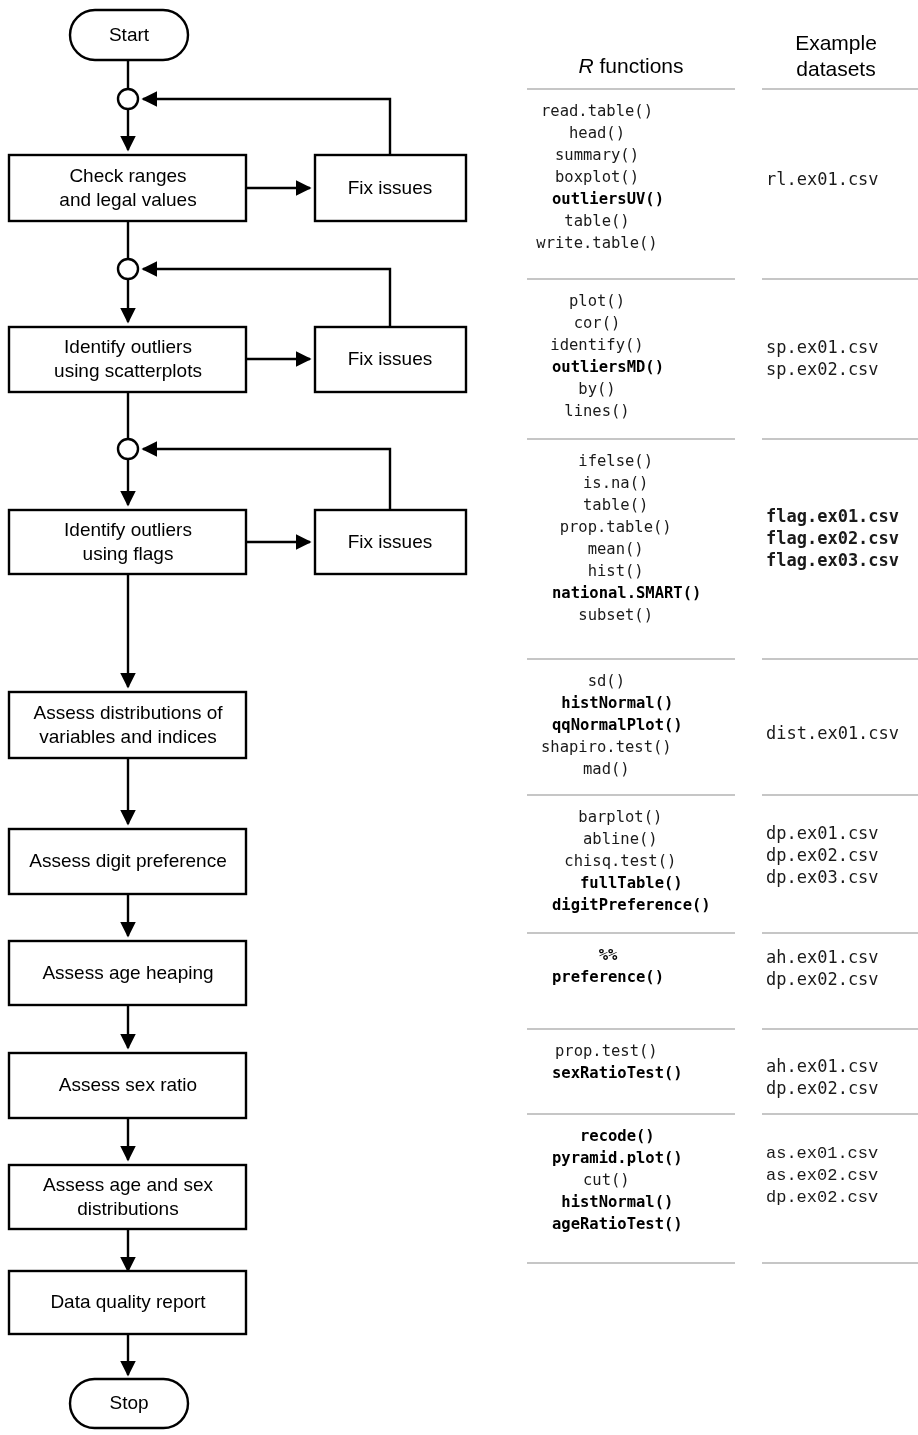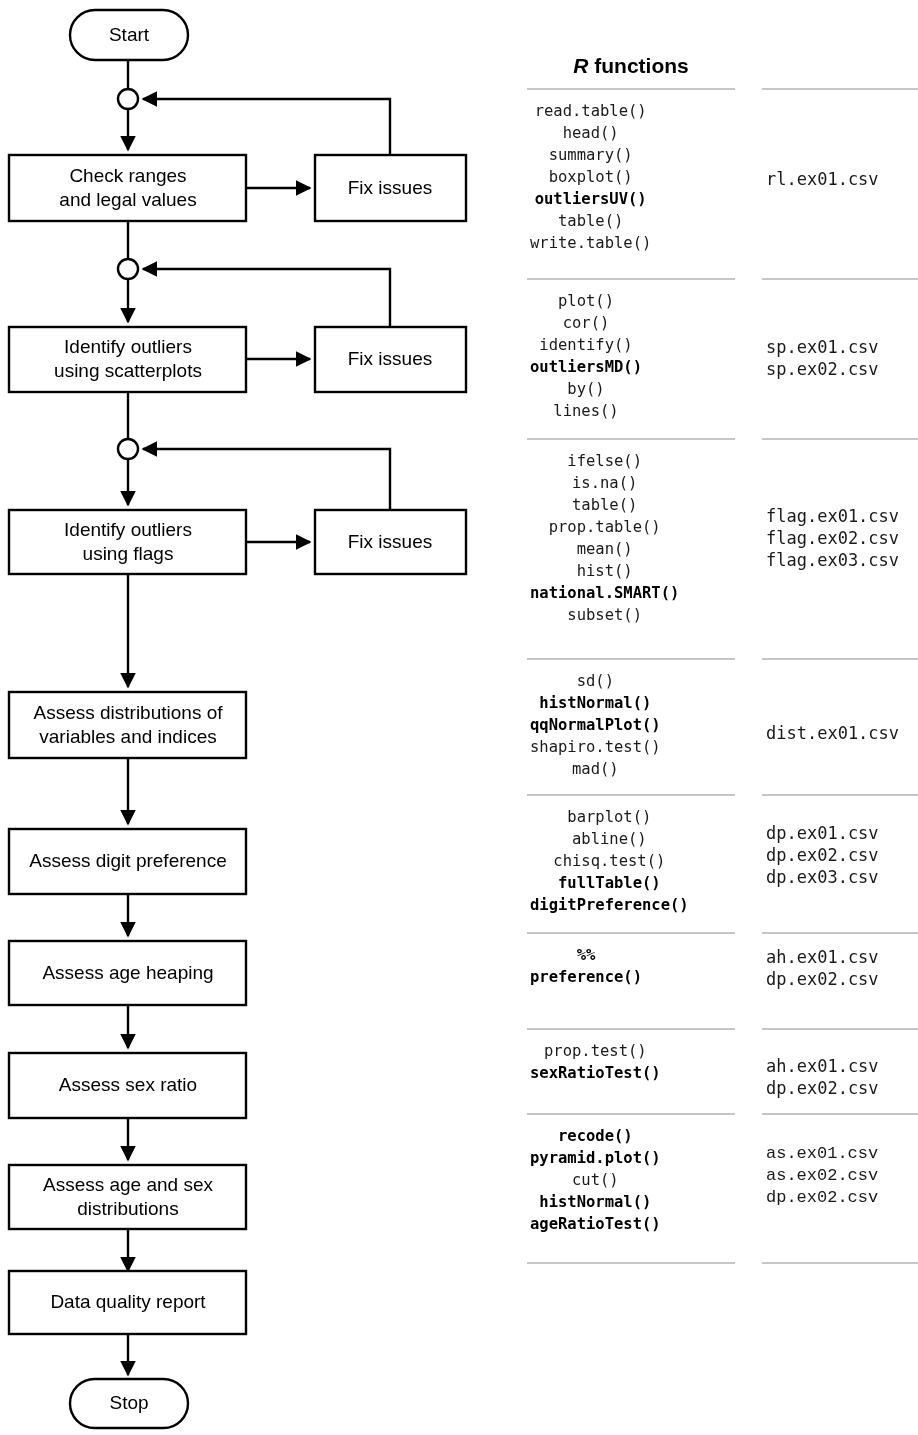--- a/index.html
+++ b/index.html
@@ -67,21 +67,20 @@
     height: 62px;
   }
   .th-left {
     position: absolute;
     left: 27px;
     width: 208px;
     text-align: center;
     font-size: 21px;
     color: #000;
     top: 28px;
-    font-weight: bold;
   }
   .th-left .r-italic {
     font-style: italic;
   }
   .th-right {
     position: absolute;
     left: 262px;
     width: 148px;
     text-align: center;
     font-size: 21px;
@@ -128,20 +127,21 @@
     font-family: "DejaVu Sans Mono", monospace;
     font-size: 17px;
     line-height: 22px;
     color: #1a1a1a;
     white-space: pre;
     text-align: center;
   }
   .fn-line.bold {
     font-weight: bold;
     color: #000;
+    margin-left: 22px;
   }
 </style>
 </head>
 <body>
 
 <svg id="flowchart" viewBox="0 0 480 1435" width="480" height="1435">
   <defs>
     <marker id="arrowhead" viewBox="0 0 10 10" refX="9" refY="5" markerWidth="6.5" markerHeight="6.5" orient="auto-start-reverse">
       <path d="M 0 0 L 10 5 L 0 10 z" fill="#000000"></path>
     </marker>
@@ -267,40 +267,44 @@
   <g>
     <rect class="term-shape" x="70" y="1379" width="118" height="49" rx="24.5" ry="24.5"></rect>
     <text class="node-label" x="129" y="1404">Stop</text>
   </g>
 </svg>
 
 <div id="fn-table">
 
   <div class="table-header">
     <div class="th-left"><span class="r-italic">R</span><span> functions</span></div>
+    <div class="th-right">
+      <div>Example</div>
+      <div>datasets</div>
+    </div>
   </div>
 
   <div id="sections-host">
       <div class="section" style="top: 88px;">
         <div class="rule-left"></div>
         <div class="rule-right"></div>
         <div class="fn-list"><div class="fn-line">read.table()</div><div class="fn-line">head()</div><div class="fn-line">summary()</div><div class="fn-line">boxplot()</div><div class="fn-line bold">outliersUV()</div><div class="fn-line">table()</div><div class="fn-line">write.table()</div></div>
         <div class="ds-list" style="top: 80px;"><div>rl.ex01.csv</div></div>
       </div>
       <div class="section" style="top: 278px;">
         <div class="rule-left"></div>
         <div class="rule-right"></div>
         <div class="fn-list"><div class="fn-line">plot()</div><div class="fn-line">cor()</div><div class="fn-line">identify()</div><div class="fn-line bold">outliersMD()</div><div class="fn-line">by()</div><div class="fn-line">lines()</div></div>
         <div class="ds-list" style="top: 58px;"><div>sp.ex01.csv</div><div>sp.ex02.csv</div></div>
       </div>
       <div class="section" style="top: 438px;">
         <div class="rule-left"></div>
         <div class="rule-right"></div>
         <div class="fn-list"><div class="fn-line">ifelse()</div><div class="fn-line">is.na()</div><div class="fn-line">table()</div><div class="fn-line">prop.table()</div><div class="fn-line">mean()</div><div class="fn-line">hist()</div><div class="fn-line bold">national.SMART()</div><div class="fn-line">subset()</div></div>
-        <div class="ds-list" style="top: 67px;"><div>flag.ex01.csv</div><div>flag.ex02.csv</div><div>flag.ex03.csv</div></div>
+        <div class="ds-list" style="top: 67px; font-weight: bold;"><div>flag.ex01.csv</div><div>flag.ex02.csv</div><div>flag.ex03.csv</div></div>
       </div>
       <div class="section" style="top: 658px;">
         <div class="rule-left"></div>
         <div class="rule-right"></div>
         <div class="fn-list"><div class="fn-line">sd()</div><div class="fn-line bold">histNormal()</div><div class="fn-line bold">qqNormalPlot()</div><div class="fn-line">shapiro.test()</div><div class="fn-line">mad()</div></div>
         <div class="ds-list" style="top: 64px;"><div>dist.ex01.csv</div></div>
       </div>
       <div class="section" style="top: 794px;">
         <div class="rule-left"></div>
         <div class="rule-right"></div>

